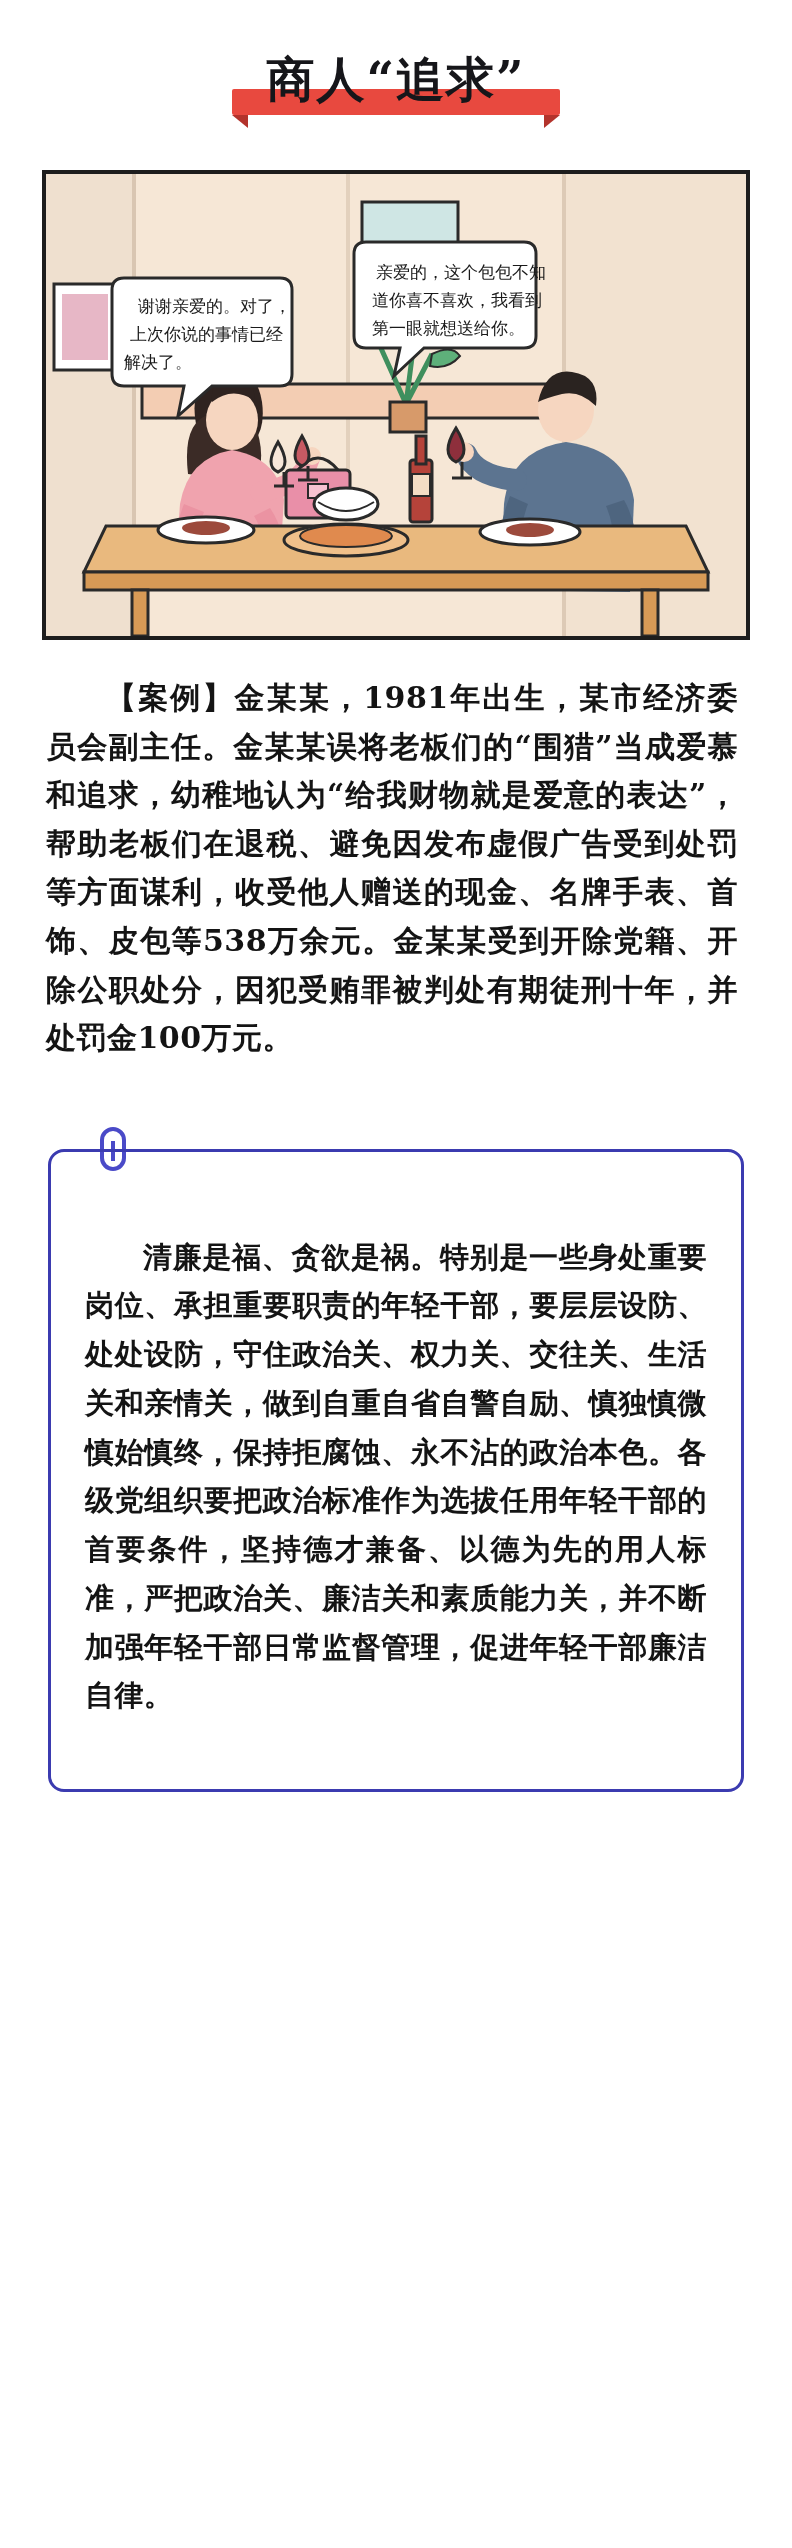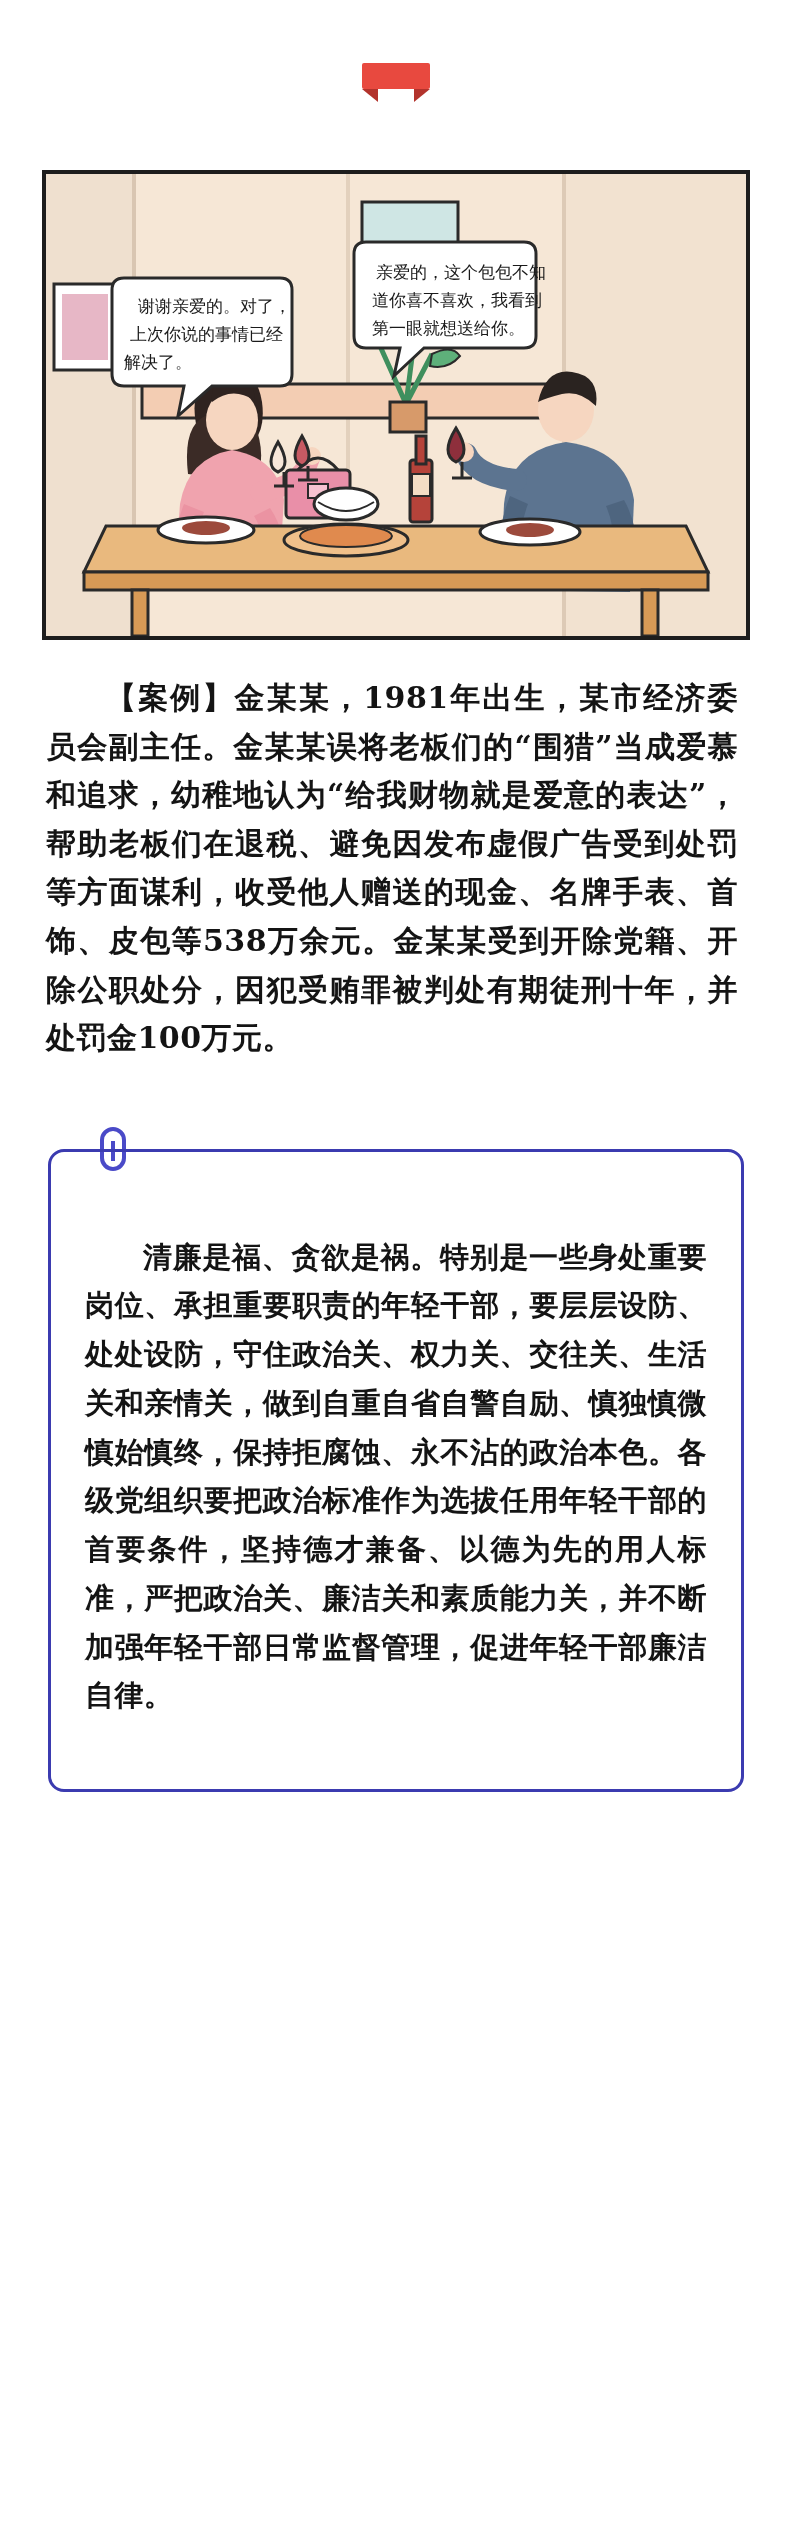--- a/index.html
+++ b/index.html
@@ -152,20 +152,21 @@
   }
 </style>
 </head>
 <body>
 
 <div class="page">
 
   <div class="title-wrap">
     <div class="title-banner">
       <div class="ribbon"></div>
+      <div class="title-text">商人“追求”</div>
     </div>
   </div>
 
   <div class="illus-frame">
     <svg class="illus-svg" viewBox="0 0 700 462" preserveAspectRatio="none">
 
       <rect x="0" y="0" width="700" height="462" fill="#f6e7d6"></rect>
       <rect x="0" y="0" width="86" height="462" fill="#efe0cf"></rect>
       <rect x="86" y="0" width="4" height="462" fill="#d9c6b2"></rect>
 

